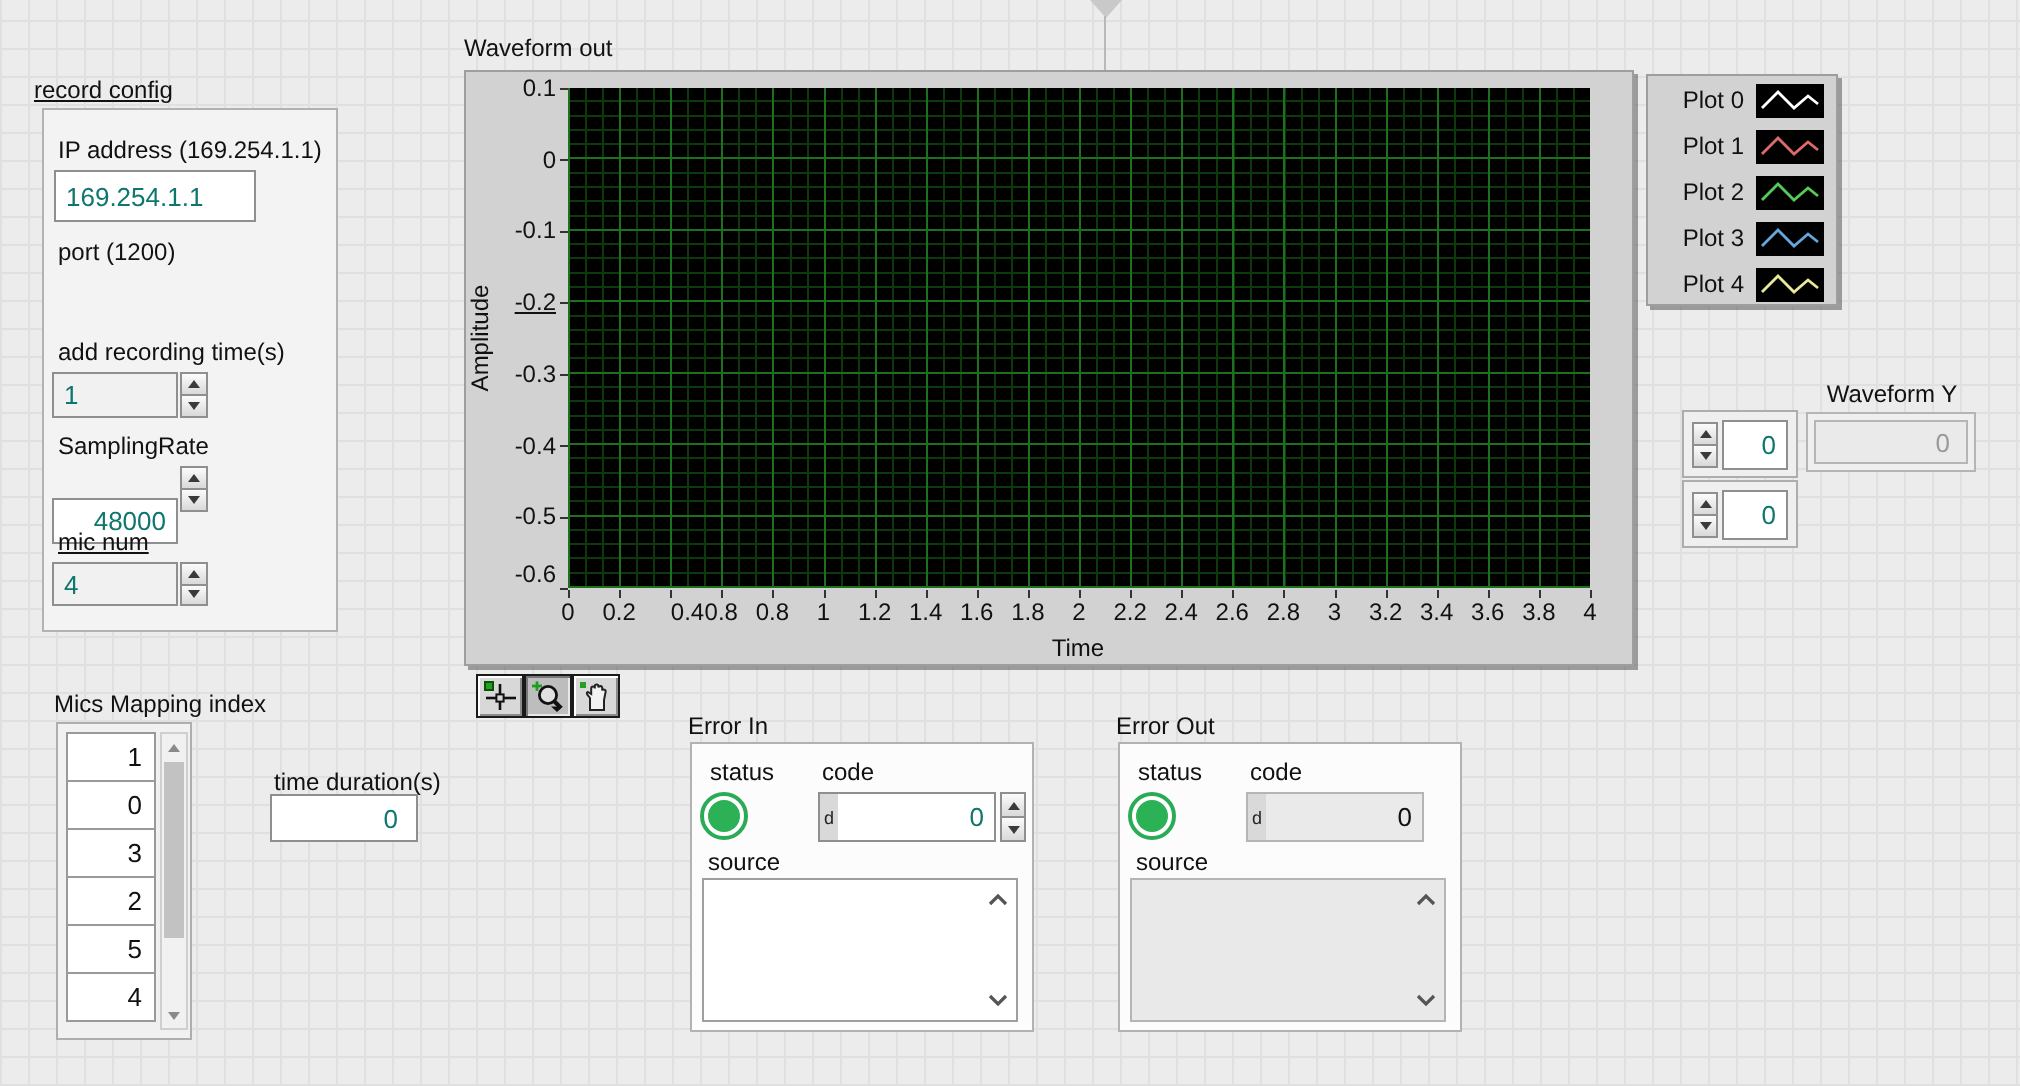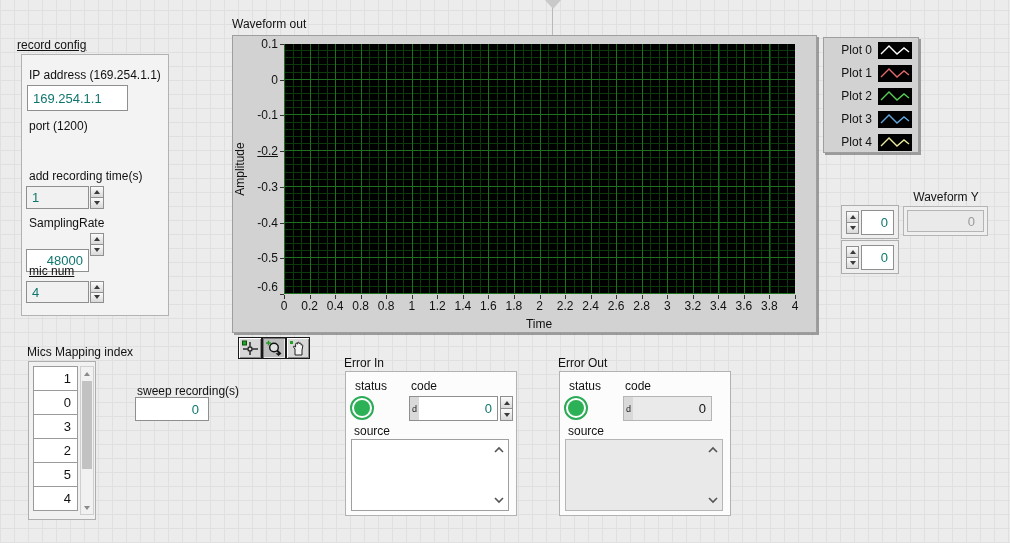--- a/index.html
+++ b/index.html
@@ -130,21 +130,21 @@
         <div class="ytick" style="top: 72.428px;">-0.1</div>
         <div class="ytick" style="top: 108.142px; text-decoration: underline;">-0.2</div>
         <div class="ytick" style="top: 143.856px;">-0.3</div>
         <div class="ytick" style="top: 179.57px;">-0.4</div>
         <div class="ytick" style="top: 215.284px;">-0.5</div>
         <div class="ytick" style="top: 244px;">-0.6</div>
       </div>
     <div>
         <div class="xtick" style="left: 34px;">0</div>
         <div class="xtick" style="left: 59.55px;">0.2</div>
-        <div class="xtick" style="left: 85.1px;">0.4</div>
+        <div class="xtick" style="left: 85.1px; text-align: right;">0.4</div>
         <div class="xtick" style="left: 110.65px;">0.8</div>
         <div class="xtick" style="left: 136.2px;">0.8</div>
         <div class="xtick" style="left: 161.75px;">1</div>
         <div class="xtick" style="left: 187.3px;">1.2</div>
         <div class="xtick" style="left: 212.85px;">1.4</div>
         <div class="xtick" style="left: 238.4px;">1.6</div>
         <div class="xtick" style="left: 263.95px;">1.8</div>
         <div class="xtick" style="left: 289.5px;">2</div>
         <div class="xtick" style="left: 315.05px;">2.2</div>
         <div class="xtick" style="left: 340.6px; text-align: center;">2.4</div>
@@ -261,21 +261,21 @@
       <div class="msbtn" style="top:0;">
           <span class="tri-u" style="border-bottom-color:#8a8a8a;"></span>
         </div>
       <div class="msthumb" style="top:14px;height:88px;"></div>
       <div class="msbtn" style="bottom:0;">
           <span class="tri-d" style="border-top-color:#8a8a8a;"></span>
         </div>
     </div>
   </div>
 
-  <div class="lbl" style="left:137px;top:384px;">sweep recording(s)</div>
+  <div class="lbl" style="left:137px;top:384px;">time duration(s)</div>
   <div class="inp right" style="left:135px;top:397px;width:74px;height:24px;padding-right:9px;">0</div>
 
   <div class="lbl" style="left:344px;top:356px;text-align:center;">Error In</div>
   <div class="panel white" style="left:345px;top:371px;width:172px;height:145px;">
     <div class="lbl" style="left:9px;top:7px;">status</div>
     <div class="led" style="left:4px;top:24px;">
         <div class="core"></div>
       </div>
     <div class="lbl" style="left:65px;top:7px;">code</div>
     <div class="inp right" style="left:63px;top:24px;width:89px;height:25px;padding-left:12px;">0</div>

